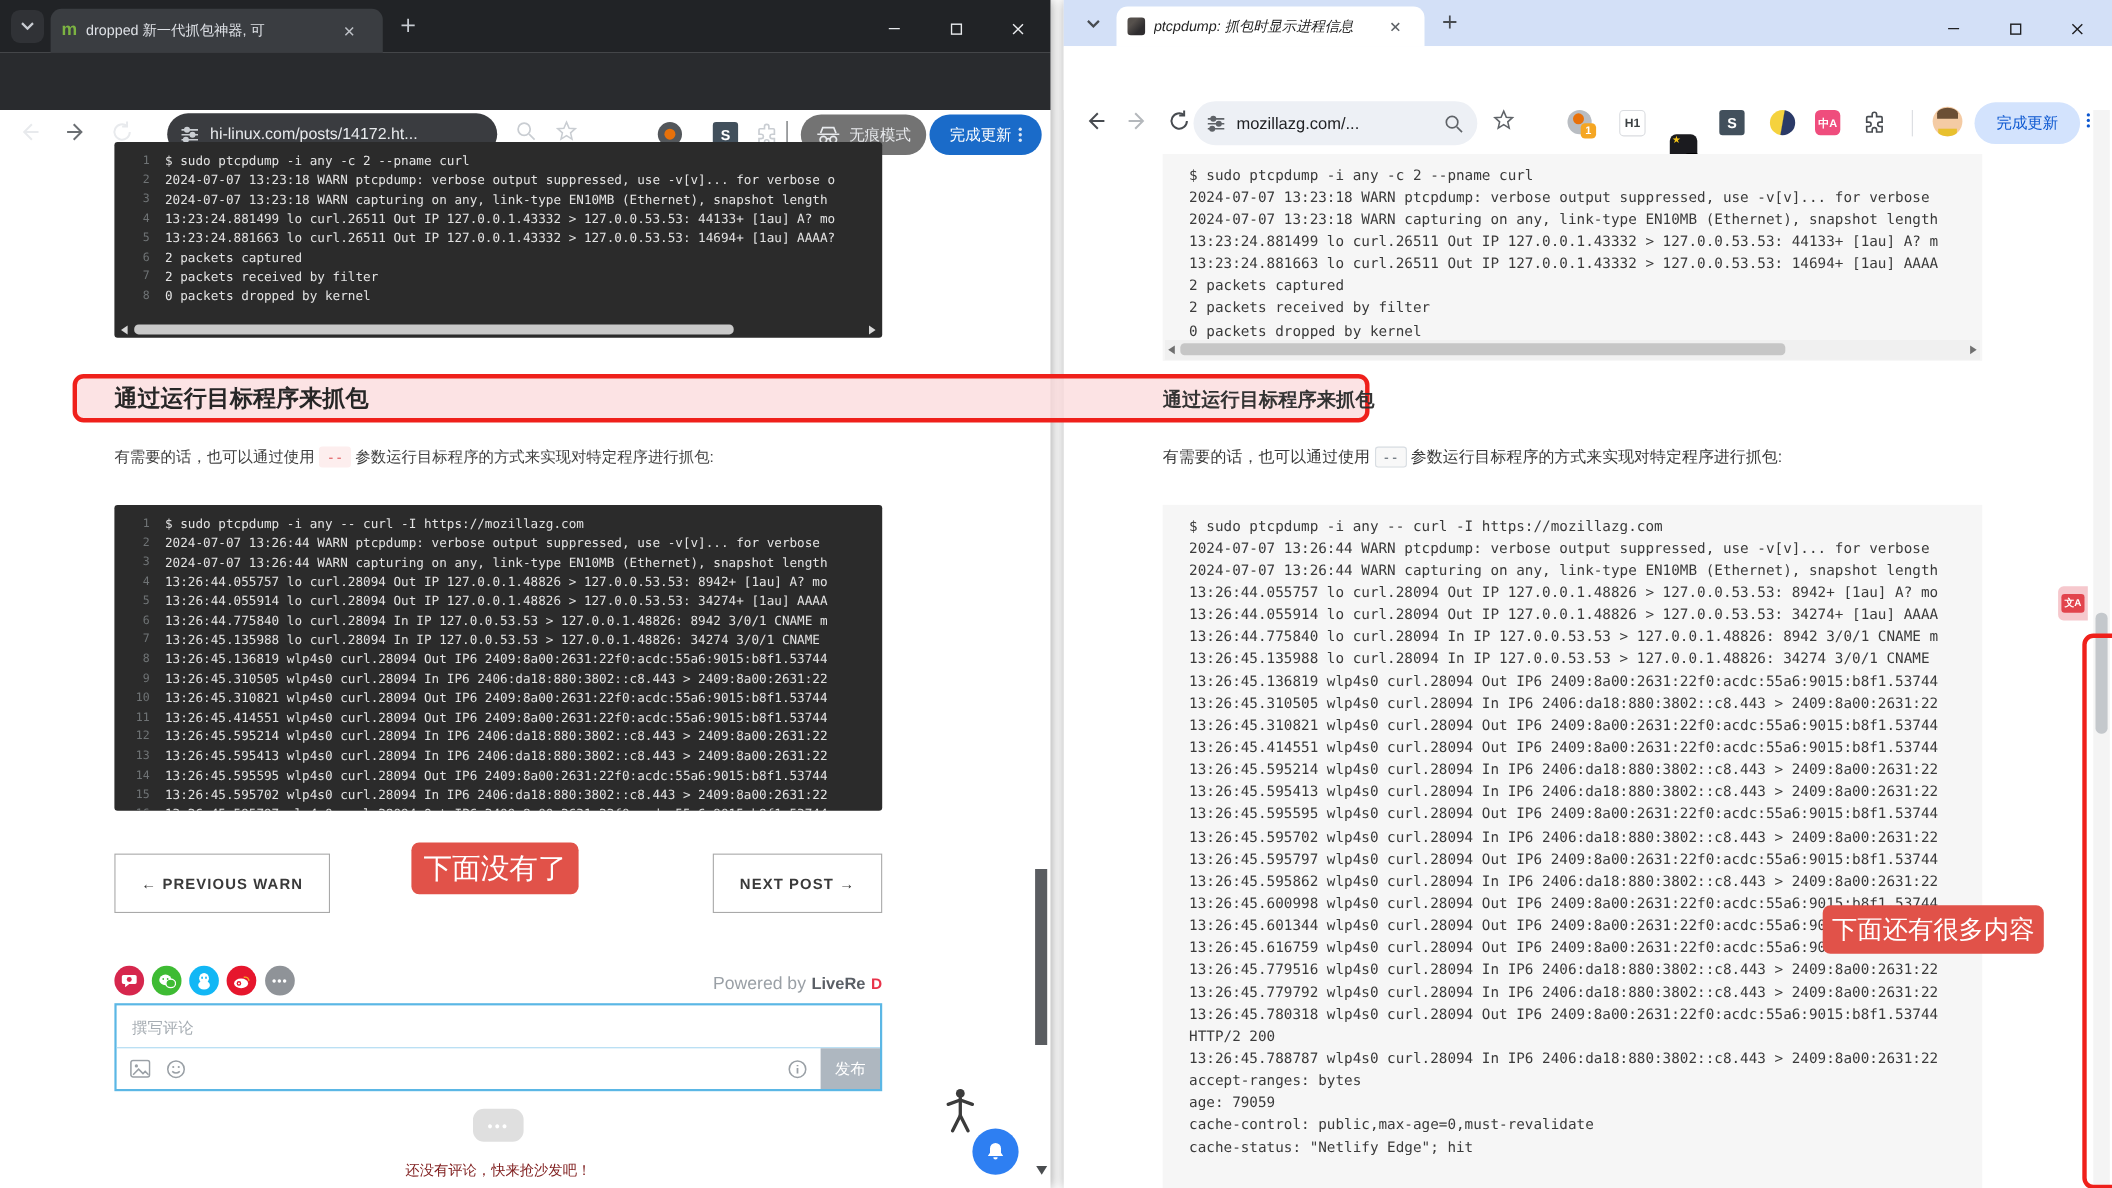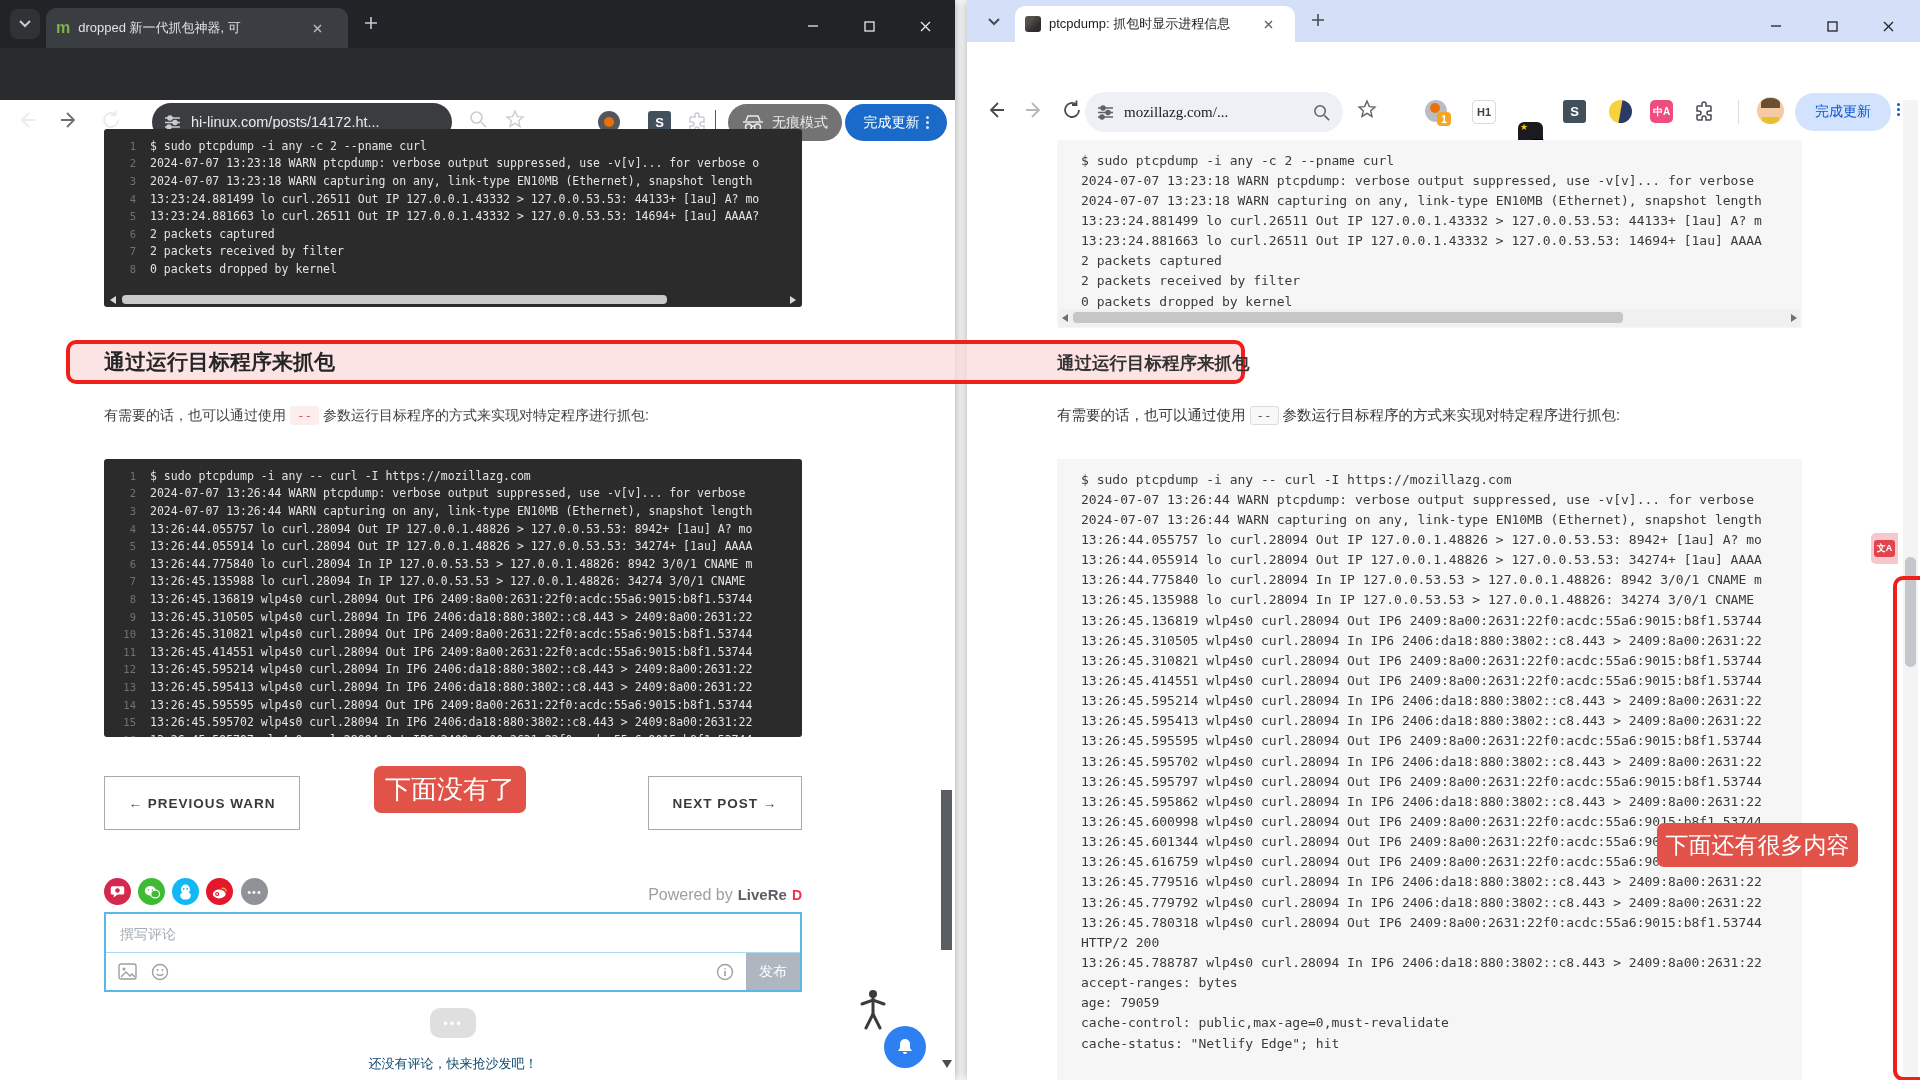--- a/index.html
+++ b/index.html
@@ -57,39 +57,39 @@
   #soc-more{left:241px;background:#8f9398;font-size:11px;letter-spacing:1px;}
   #l-powered{left:560px;top:886px;width:242px;display:flex;align-items:baseline;justify-content:flex-end;gap:5px;}
   #l-powered .pb{color:#9aa0a6;font-size:16px;}
   #l-powered .lr{color:#5a5f66;font-size:15px;font-weight:bold;}
   #l-powered .lrmark{color:#e8334a;font-size:14px;font-weight:bold;}
   #l-commentbox{left:104px;top:912px;width:698px;height:80px;border:2px solid #5bb7e5;box-sizing:border-box;background:#fff;}
   #l-comment-ph{position:absolute;left:14px;top:12px;color:#a6adb3;font-size:14px;}
   #l-comment-toolrow{position:absolute;left:0;bottom:0;width:100%;height:37px;border-top:1px solid #abd9f2;display:flex;align-items:center;}
   #l-publish{position:absolute;right:0;bottom:0;width:54px;height:37px;background:#aeb7c0;color:#fff;font-size:14px;display:flex;align-items:center;justify-content:center;}
   #l-bubble{left:430px;top:1008px;width:46px;height:30px;background:#dfdfdf;border-radius:10px;display:flex;align-items:center;justify-content:center;color:#fff;font-size:13px;letter-spacing:2px;}
-  #l-nocomments{left:104px;top:1055px;width:698px;text-align:center;color:#0c4a6e;font-size:13px;}
+  #l-nocomments{left:104px;top:1055px;width:698px;text-align:center;color:#7f1d1d;font-size:13px;}
   #l-bell{left:884px;top:1026px;width:42px;height:42px;border-radius:50%;background:#2e7ff2;display:flex;align-items:center;justify-content:center;z-index:40;}
   #l-person{left:858px;top:988px;z-index:40;}
   #l-scrollthumb{left:941px;top:790px;width:11px;height:160px;background:#5a5d61;}
   #l-scrolldown{left:942px;top:1060px;border-left:5px solid transparent;border-right:5px solid transparent;border-top:8px solid #4a4d50;}
   
   #rwin{left:967px;top:0;width:953px;height:1080px;background:#fff;box-shadow:0 0 10px rgba(0,0,0,.35);}
   #r-tabstrip{left:0;top:0;width:953px;height:42px;background:#d3e0f7;}
   #r-chevron{left:13px;top:8px;width:28px;height:28px;border-radius:8px;display:flex;align-items:center;justify-content:center;}
-  #r-tab{left:48px;top:6px;width:280px;height:36px;background:#fff;border-radius:10px 10px 0 0;display:flex;align-items:center;padding:0 10px;box-sizing:border-box;}
+  #r-tab{left:48px;top:6px;width:280px;height:36px;background:#fff;border-radius:10px 10px 0 0;display:flex;align-items:center;padding:0 10px;box-sizing:border-box;font-style:italic;}
   #r-favicon{width:16px;height:16px;border-radius:3px;background:#3c3c40;margin-right:8px;flex:none;
              background:linear-gradient(135deg,#55504c 30%,#2e2c2e 70%);}
   #r-tabtitle{color:#1f1f1f;font-size:13px;white-space:nowrap;overflow:hidden;width:210px;
       -webkit-mask-image:linear-gradient(90deg,#000 88%,transparent);mask-image:linear-gradient(90deg,#000 88%,transparent);}
   #r-newtab{left:342px;top:11px;}
   #r-min{left:796px;}#r-max{left:852px;}#r-close{left:908px;}
   #r-toolbar{left:0;top:42px;width:953px;height:58px;background:#fff;}
   .rtico{top:57px;}
-  #r-omni{left:118px;top:50px;width:258px;height:40px;border-radius:20px;background:#edf0f5;display:flex;align-items:center;padding:17px 12px;box-sizing:border-box;font-family:Liberation Serif, serif;}
+  #r-omni{left:118px;top:50px;width:258px;height:40px;border-radius:20px;background:#edf0f5;display:flex;align-items:center;padding:17px 12px;box-sizing:border-box;}
   #r-url{color:#202124;font-size:15px;margin-left:10px;white-space:nowrap;flex:1;}
   .extico{top:58px;}
   #r-ext-h1{background:#fff;border:1px solid #dadce0;color:#3c4043;font-weight:bold;font-size:11px;width:22px;height:22px;border-radius:4px;display:flex;align-items:center;justify-content:center;}
   #r-ext-55{width:25px;height:25px;border-radius:6px;background:#1b1b1f;position:relative;}
   #r-ext-55 .star{position:absolute;left:2px;top:0px;color:#f5c518;font-size:9px;}
   #r-ext-55 .badge{position:absolute;right:-2px;bottom:-2px;background:#000;color:#fff;font-size:9px;font-weight:bold;border-radius:4px;padding:0 2px;}
   #r-ext-moon{width:23px;height:23px;border-radius:50%;background:linear-gradient(100deg,#f5d23e 48%,#2b3a67 52%);}
   #r-ext-translate{width:23px;height:23px;border-radius:5px;background:#ef4d7d;color:#fff;font-size:10px;font-weight:bold;display:flex;align-items:center;justify-content:center;}
   #r-ext-badge1{width:22px;height:22px;border-radius:50%;background:#b9bdc2;position:relative;}
   #r-ext-badge1 .dot{position:absolute;left:5px;top:3px;width:10px;height:10px;border-radius:50%;background:#e8710a;}

